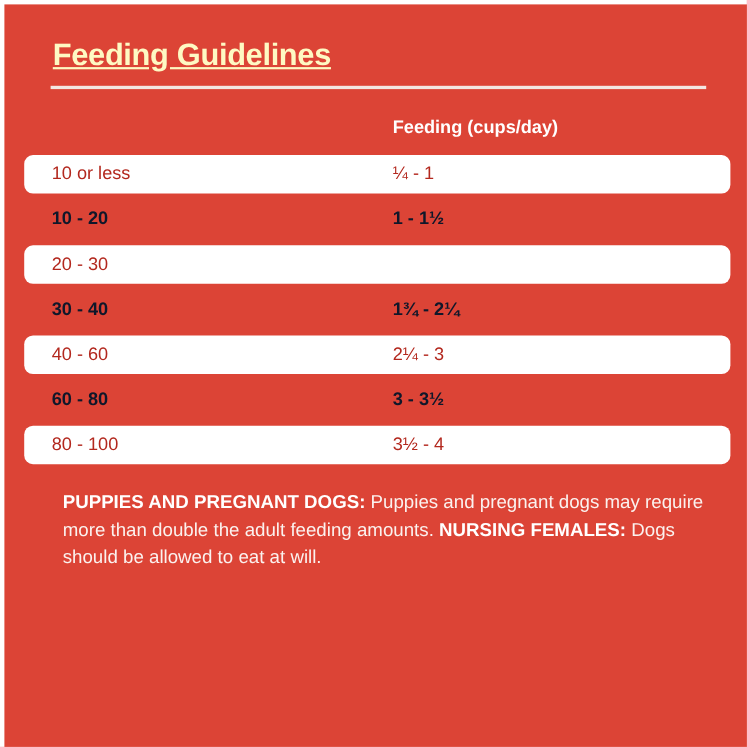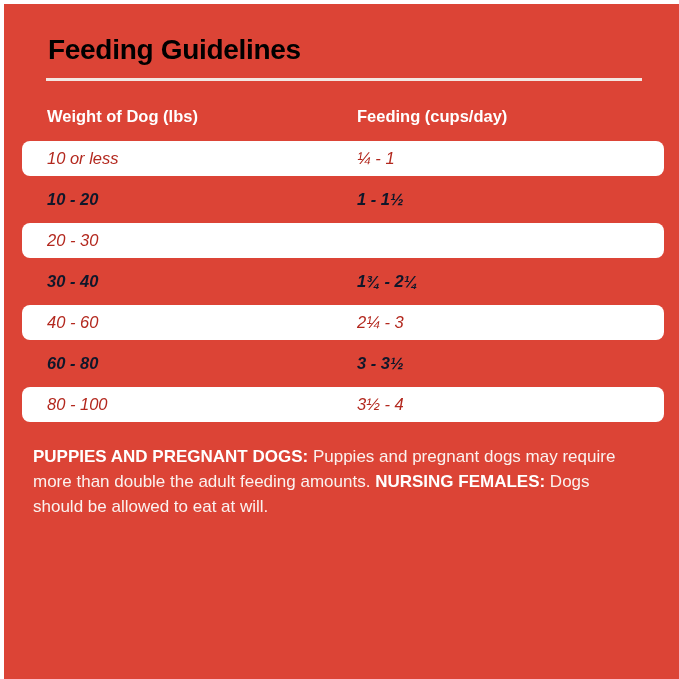--- a/index.html
+++ b/index.html
@@ -21,23 +21,24 @@
     height: 675px;
     background: #dc4436;
     box-sizing: border-box;
   }
   .title {
     position: absolute;
     left: 44px;
     top: 30px;
     font-size: 28px;
     font-weight: bold;
-    color: #000000;
+    color: #fef9c3;
     letter-spacing: -0.3px;
     white-space: nowrap;
+    text-decoration: underline;
   }
   .title-rule {
     position: absolute;
     left: 42px;
     top: 74px;
     width: 596px;
     height: 3px;
     background: #f3e7e2;
   }
   .col-head {
@@ -49,21 +50,20 @@
     white-space: nowrap;
   }
   .col-head.c1 { left: 43px; }
   .col-head.c2 { left: 353px; }
 
   .table {
     position: absolute;
     left: 0;
     top: 137px;
     width: 607px;
-    font-style: italic;
   }
   .row {
     position: relative;
     height: 35px;
     margin-bottom: 6px;
   }
   .row .pill {
     position: absolute;
     left: 18px;
     top: 0;
@@ -83,41 +83,40 @@
     font-size: 16.5px;
     white-space: nowrap;
   }
   .cell.c1 { left: 43px; }
   .cell.c2 { left: 353px; }
   .row.light .cell { color: #b3281e; font-weight: normal; }
   .row.dark  .cell { color: #0f172a; font-weight: bold; }
 
   .note {
     position: absolute;
-    left: 29px;
+    left: 53px;
     top: 440px;
     width: 600px;
     font-size: 17px;
     line-height: 25px;
     color: #fbf2ef;
   }
   .note b {
     font-weight: bold;
     color: #ffffff;
   }
 </style>
 </head>
 <body>
 
 <div class="panel">
 
   <div class="title">Feeding Guidelines</div>
   <div class="title-rule"></div>
 
-  <div class="col-head c1">Weight of Dog (lbs)</div>
   <div class="col-head c2">Feeding (cups/day)</div>
 
   <div class="table" id="table-body">
       <div class="row light">
         <div class="pill"></div>
         <div class="cell c1">10 or less</div>
         <div class="cell c2">¼ - 1</div>
       </div>
       <div class="row dark">
         <div class="pill"></div>

